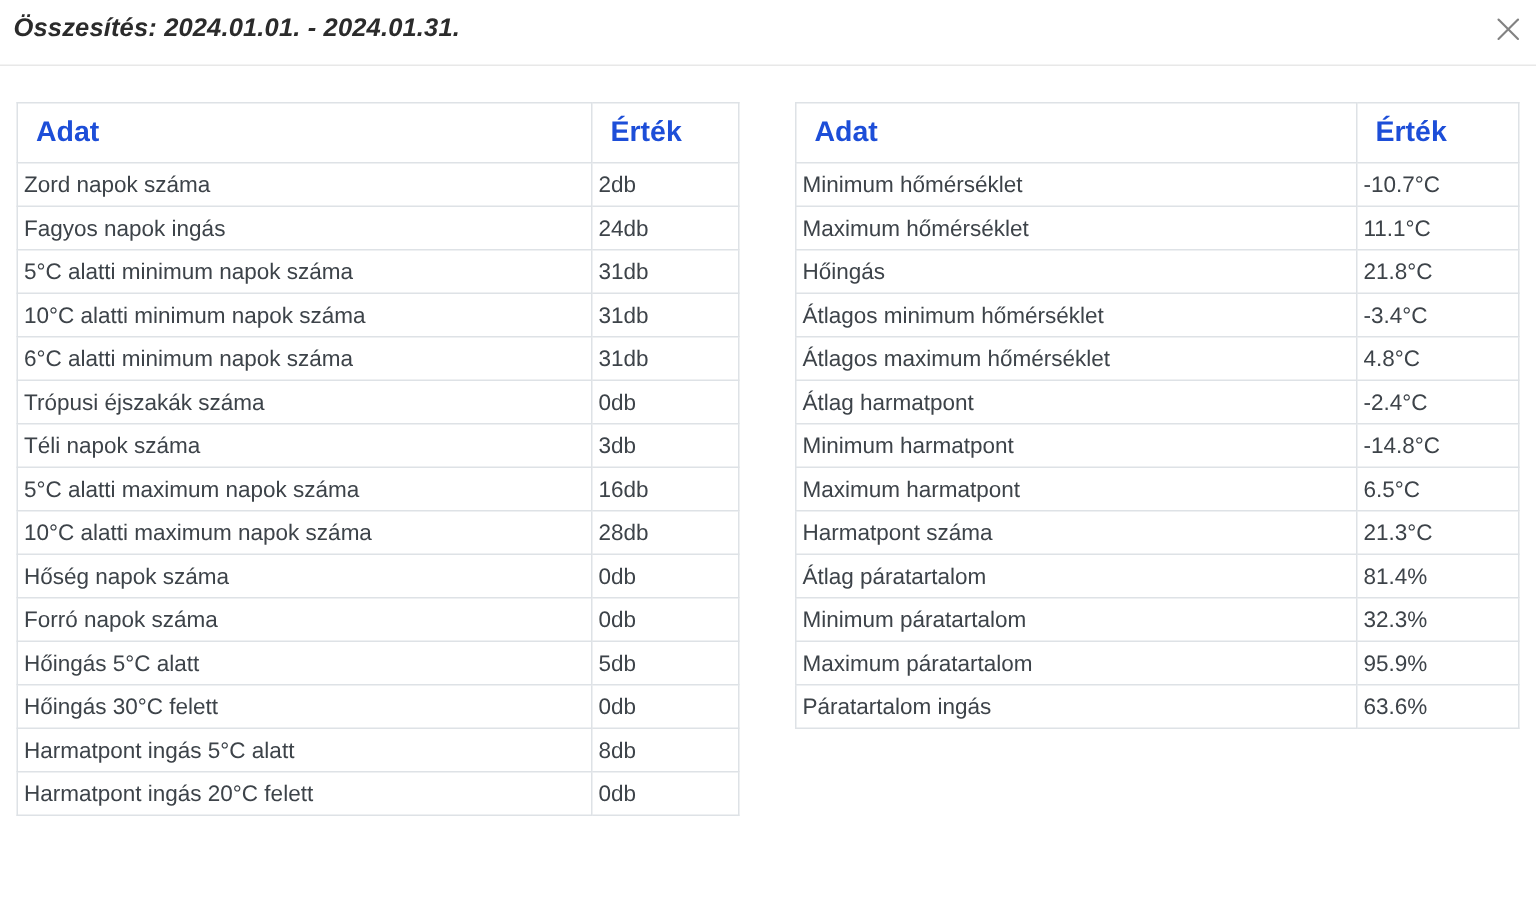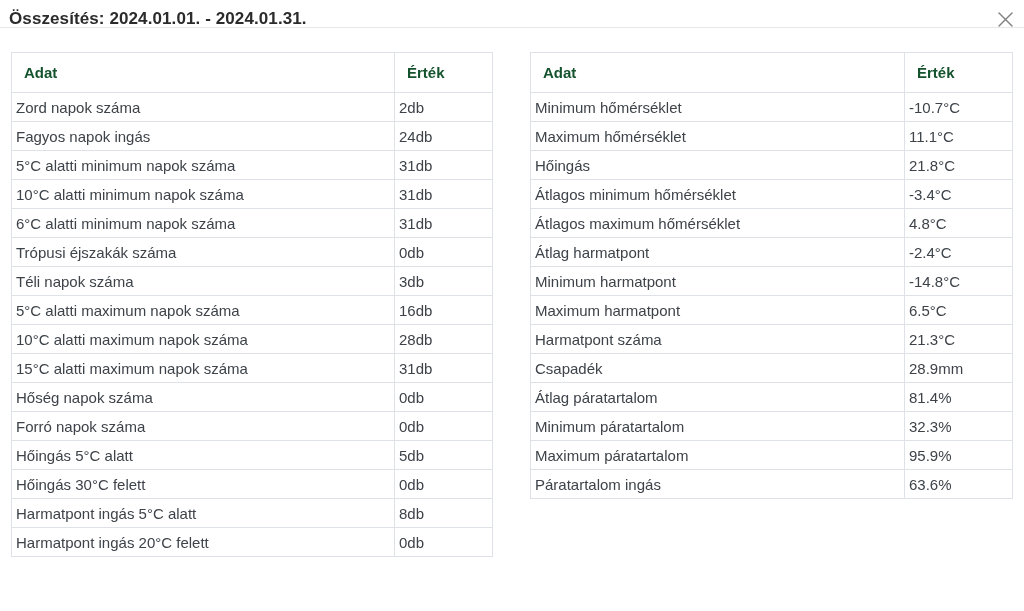--- a/index.html
+++ b/index.html
@@ -7,24 +7,25 @@
   body {
     width: 1024px;
     height: 611px;
     background: #ffffff;
     font-family: "Liberation Sans", sans-serif;
     overflow: hidden;
   }
   .dialog { width: 1024px; height: 611px; background: #fff; position: relative; }
 
   .dialog-header {
-    height: 28px;
+    height: 44px;
     border-bottom: 1px solid #e8e8e8;
     position: relative;
     padding: 9px 8px 0 9px;
+    font-style: italic;
   }
   .dialog-title {
     margin: 0;
     font-size: 17px;
     font-weight: 600;
     color: #2b2b2b;
     letter-spacing: 0.1px;
   }
   .close-btn {
     position: absolute;
@@ -58,23 +59,23 @@
   table.stats-table td {
     border: 1px solid #dee2e6;
     text-align: left;
     vertical-align: middle;
     overflow: hidden;
     white-space: nowrap;
   }
   table.stats-table th {
     height: 40px;
     padding: 0 12px;
-    font-size: 15px;
+    font-size: 19px;
     font-weight: 700;
-    color: #14532d;
+    color: #1d4ed8;
   }
   table.stats-table td {
     height: 29px;
     padding: 0 4px;
     font-size: 15px;
     font-weight: 400;
     color: #3d4349;
   }
   table.table-left  { width: 481px; }
   table.table-left  .col-label { width: 383px; }
@@ -144,24 +145,20 @@
           </tr>
           <tr>
             <td>5°C alatti maximum napok száma</td>
             <td>16db</td>
           </tr>
           <tr>
             <td>10°C alatti maximum napok száma</td>
             <td>28db</td>
           </tr>
           <tr>
-            <td>15°C alatti maximum napok száma</td>
-            <td>31db</td>
-          </tr>
-          <tr>
             <td>Hőség napok száma</td>
             <td>0db</td>
           </tr>
           <tr>
             <td>Forró napok száma</td>
             <td>0db</td>
           </tr>
           <tr>
             <td>Hőingás 5°C alatt</td>
             <td>5db</td>
@@ -223,24 +220,20 @@
           </tr>
           <tr>
             <td>Maximum harmatpont</td>
             <td>6.5°C</td>
           </tr>
           <tr>
             <td>Harmatpont száma</td>
             <td>21.3°C</td>
           </tr>
           <tr>
-            <td>Csapadék</td>
-            <td>28.9mm</td>
-          </tr>
-          <tr>
             <td>Átlag páratartalom</td>
             <td>81.4%</td>
           </tr>
           <tr>
             <td>Minimum páratartalom</td>
             <td>32.3%</td>
           </tr>
           <tr>
             <td>Maximum páratartalom</td>
             <td>95.9%</td>

